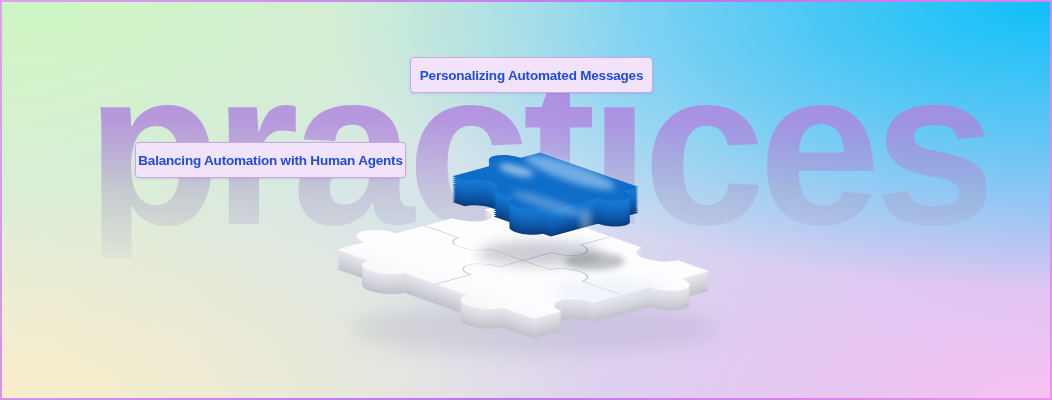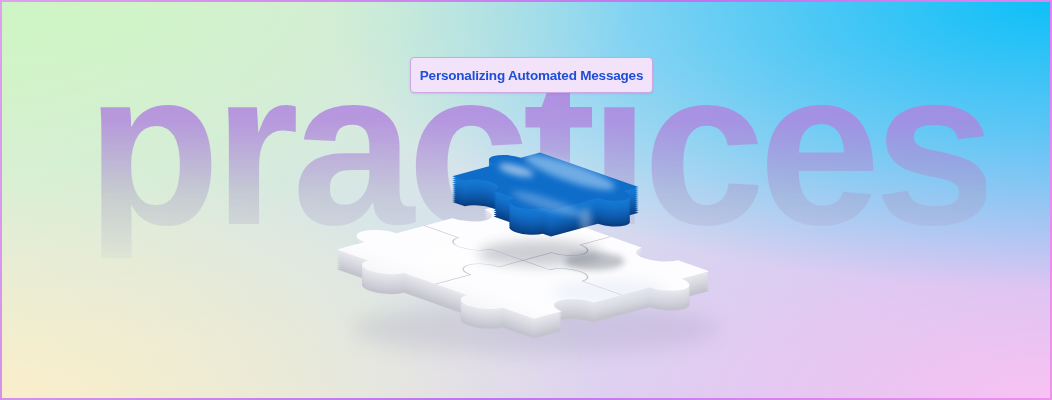--- a/index.html
+++ b/index.html
@@ -126,15 +126,18 @@
         <ellipse cx="570" cy="172" rx="48" ry="9" transform="rotate(19 570 172)" fill="#bfe0fa" opacity="0.55" filter="url(#b3)"></ellipse>
         <ellipse cx="516" cy="170" rx="18" ry="5" transform="rotate(15 516 170)" fill="#ffffff" opacity="0.55" filter="url(#b3)"></ellipse>
         <ellipse cx="548" cy="204" rx="38" ry="6" transform="rotate(18 548 204)" fill="#ffffff" opacity="0.25" filter="url(#b3)"></ellipse>
         <ellipse cx="586" cy="222" rx="6" ry="14" fill="#ffffff" opacity="0.3" filter="url(#b3)"></ellipse>
       </g>
     </svg>
 
     <div class="label label-top">
       <span>Personalizing Automated Messages</span>
     </div>
+    <div class="label label-left">
+      <span>Balancing Automation with Human Agents</span>
+    </div>
 
   </div>
 </div>
 
 </body></html>

